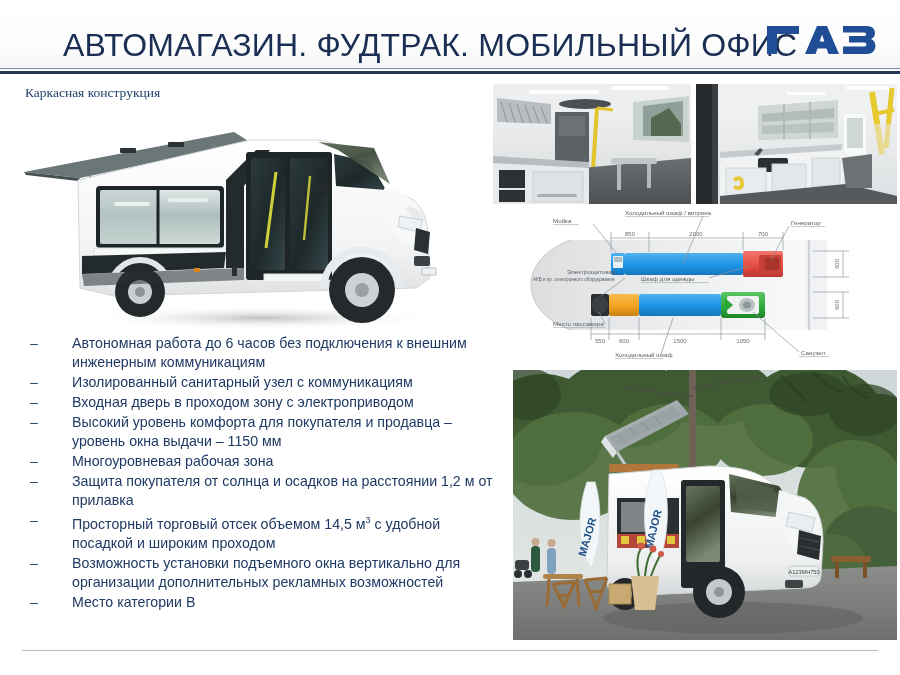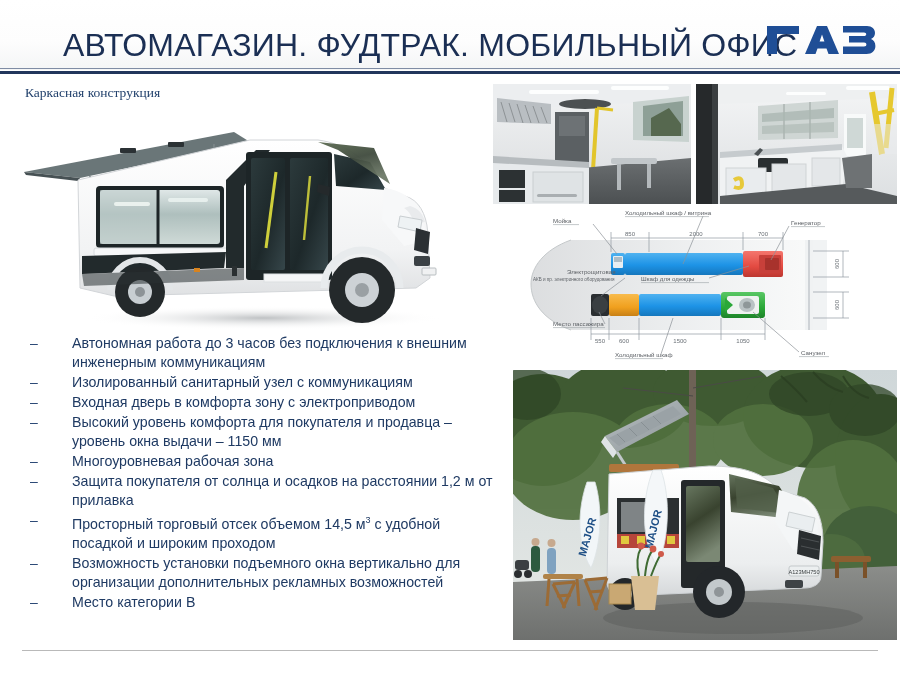--- a/index.html
+++ b/index.html
@@ -221,31 +221,31 @@
       <path d="M64 146 L226 140 L226 152 L66 158 Z" fill="#2a3133" opacity="0.55"></path>
       <rect x="176" y="140" width="6" height="4" fill="#d8831e"></rect>
       <rect x="214" y="138" width="5" height="10" fill="#2a2f31"></rect>
     </svg>
   </div>
 
   <div class="bullets">
 
     <div class="bullet">
       <span class="dash">–</span>
-      <span class="btxt">Автономная работа до 3 часов без подключения к внешним инженерным коммуникациям</span>
+      <span class="btxt">Автономная работа до 6 часов без подключения к внешним инженерным коммуникациям</span>
     </div>
 
     <div class="bullet">
       <span class="dash">–</span>
       <span class="btxt">Изолированный санитарный узел с коммуникациям</span>
     </div>
 
     <div class="bullet">
       <span class="dash">–</span>
-      <span class="btxt">Входная дверь в комфорта зону с электроприводом</span>
+      <span class="btxt">Входная дверь в проходом зону с электроприводом</span>
     </div>
 
     <div class="bullet">
       <span class="dash">–</span>
       <span class="btxt">Высокий уровень комфорта для покупателя и продавца – уровень окна выдачи – 1150 мм</span>
     </div>
 
     <div class="bullet">
       <span class="dash">–</span>
       <span class="btxt">Многоуровневая рабочая зона</span>

